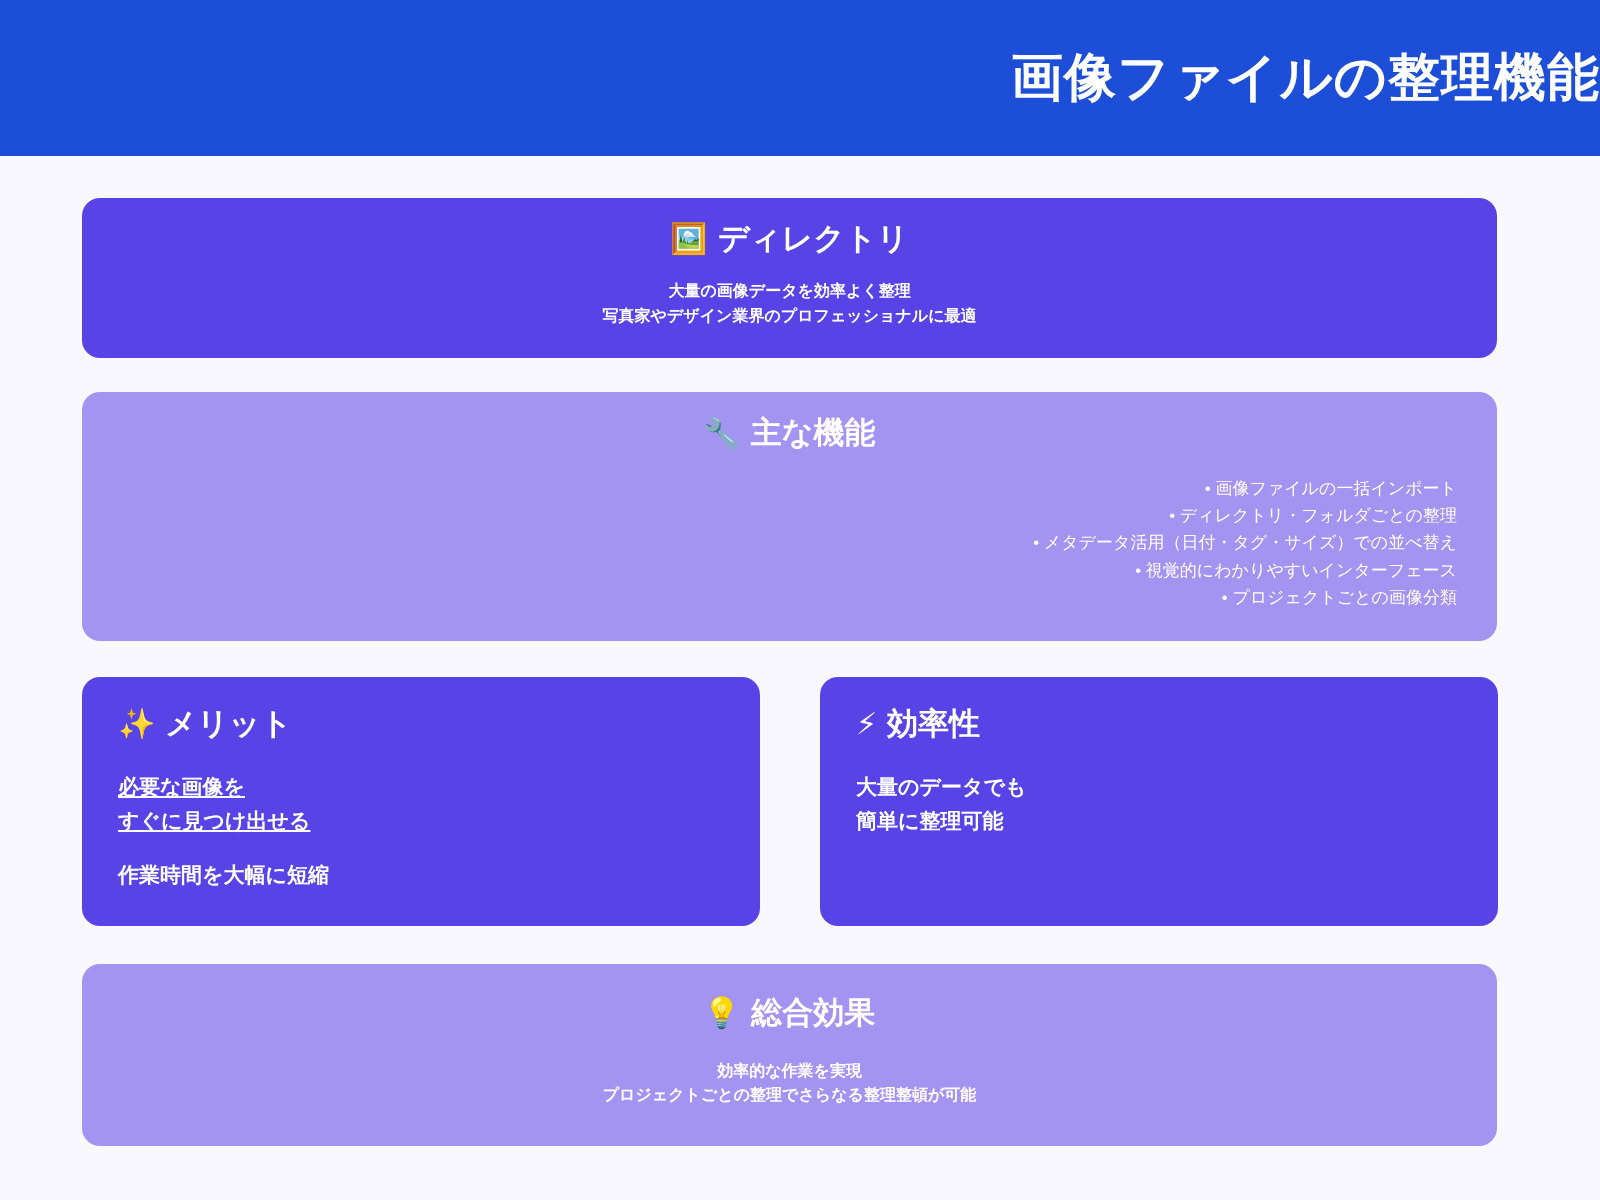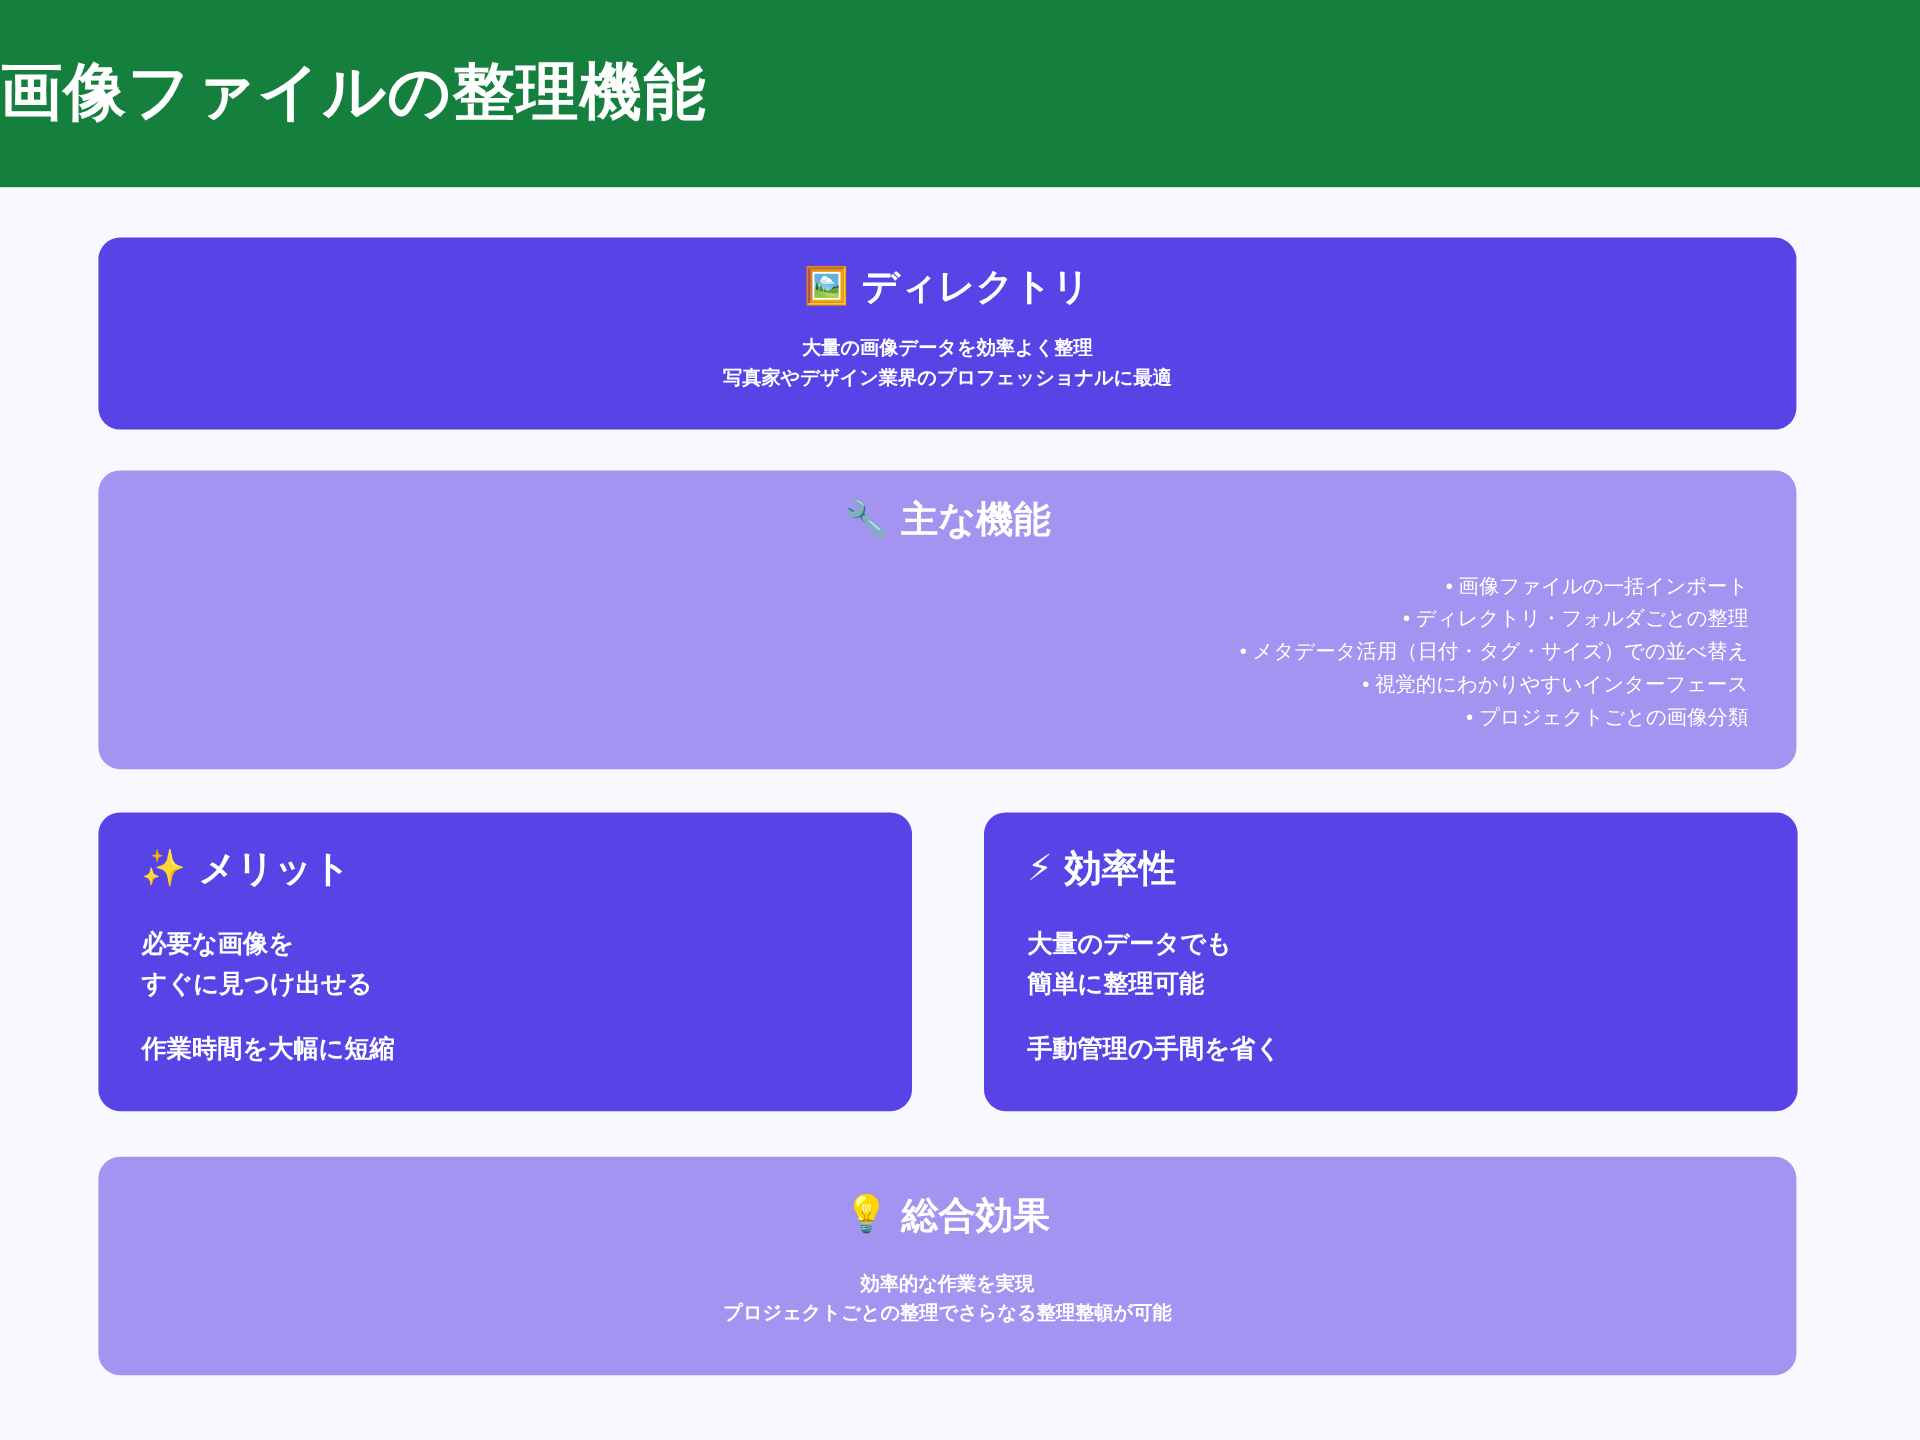--- a/index.html
+++ b/index.html
@@ -12,24 +12,24 @@
     height: 1200px;
     background: #f9f8fe;
     font-family: "Liberation Sans", "DejaVu Sans", sans-serif;
     overflow: hidden;
   }
 
   
   .page-header {
     width: 100%;
     height: 156px;
-    background: #15803d;
+    background: #1d4ed8;
     display: flex;
     align-items: center;
-    justify-content: flex-start;
+    justify-content: flex-end;
     box-sizing: border-box;
   }
   .page-header .title {
     color: #ffffff;
     font-size: 52px;
     font-weight: bold;
     letter-spacing: 1px;
     line-height: 1.1;
     text-align: center;
   }
@@ -156,33 +156,32 @@
     <div class="feature-item">• プロジェクトごとの画像分類</div>
   </div>
 
   <div class="two-col">
 
     <div class="card dark col-card" id="card-merit">
       <div class="card-title">
         <span class="emoji">✨</span>
         <span>メリット</span>
       </div>
-      <div class="para" style="white-space: pre-line;">必要な画像を
+      <div class="para" style="white-space: pre-line; text-decoration: underline;">必要な画像を
 すぐに見つけ出せる</div>
       <div class="para" style="white-space: pre-line;">作業時間を大幅に短縮</div>
     </div>
 
     <div class="card dark col-card" id="card-efficiency">
       <div class="card-title">
         <span class="emoji">⚡</span>
         <span>効率性</span>
       </div>
       <div class="para" style="white-space: pre-line;">大量のデータでも
 簡単に整理可能</div>
-      <div class="para" style="white-space: pre-line;">手動管理の手間を省く</div>
     </div>
 
   </div>
 
   <div class="card light card-full" id="card-summary">
     <div class="card-title centered">
       <span class="emoji">💡</span>
       <span>総合効果</span>
     </div>
     <div class="card-body-line">効率的な作業を実現</div>

